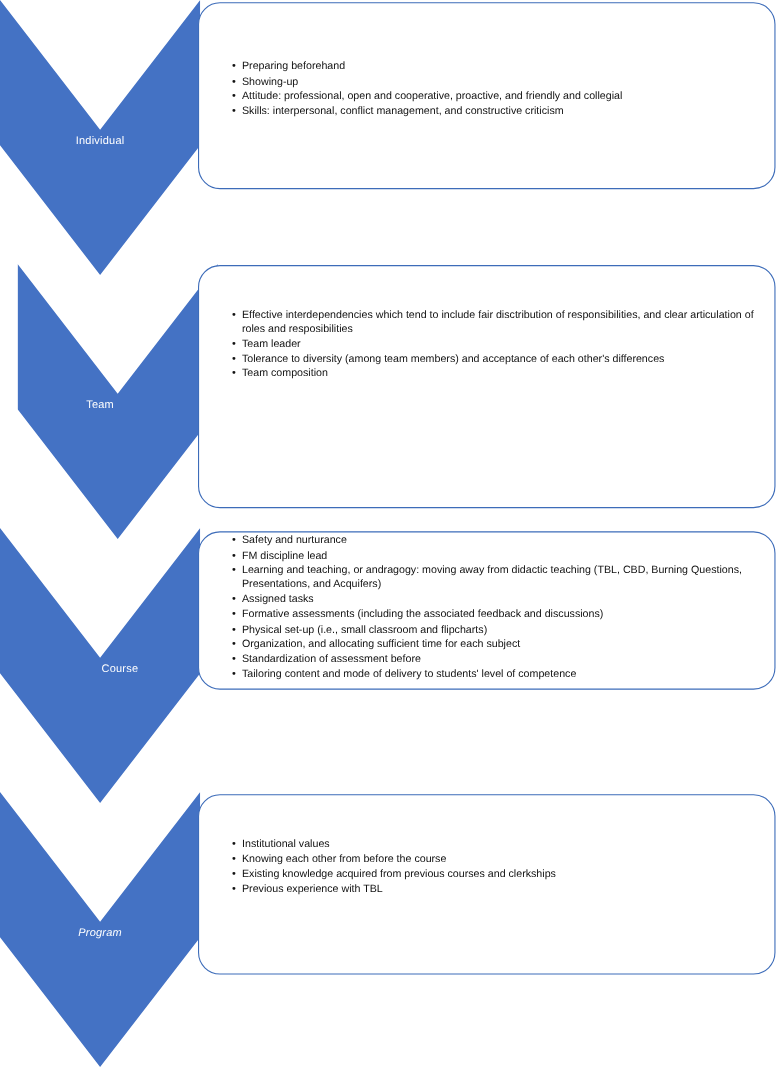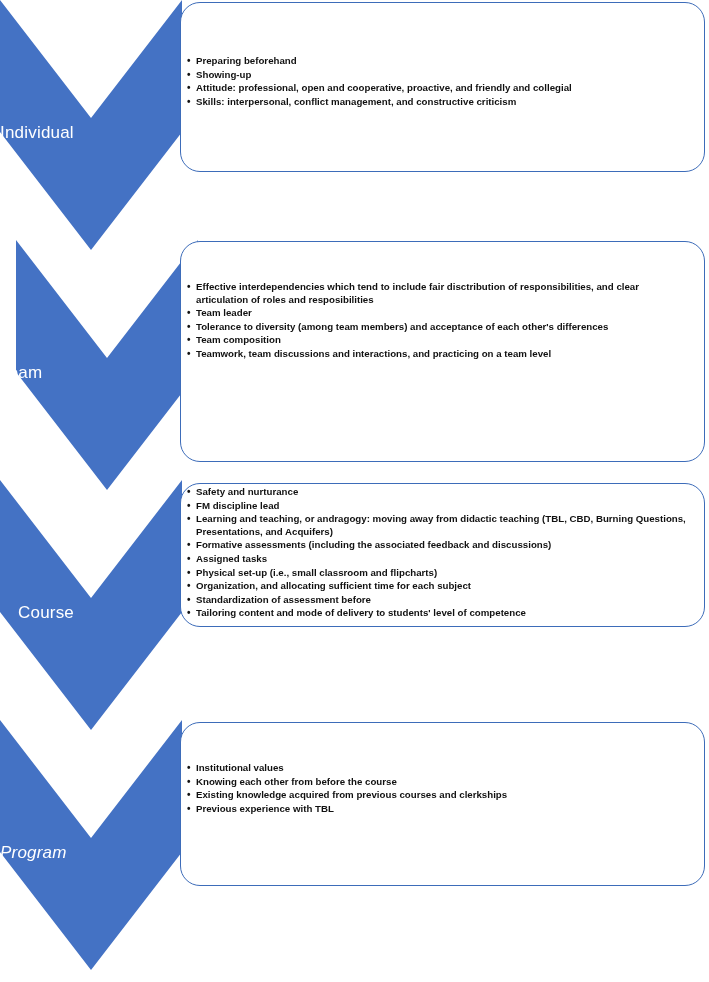--- a/index.html
+++ b/index.html
@@ -30,23 +30,23 @@
     position: absolute;
     left: 0;
   }
   .chevron-shape {
     display: block;
   }
   .chevron-label {
     position: absolute;
     left: 0;
     width: 182px;
-    text-align: left;
+    text-align: center;
     color: #ffffff;
-    font-size: 17px;
+    font-size: 10px;
     font-family: "Liberation Sans", sans-serif;
     letter-spacing: 0.2px;
     white-space: nowrap;
     pointer-events: none;
   }
   
   .content-box {
     position: absolute;
     box-sizing: border-box;
     background: #ffffff;
@@ -72,23 +72,22 @@
     content: "\2022";
     position: absolute;
     left: 0;
     top: 0;
     font-size: 10px;
     line-height: 12.6px;
     color: #111111;
   }
   .box-inner {
     position: absolute;
-    left: 6px;
+    left: 30px;
     right: 16px;
-    font-weight: bold;
   }
 </style>
 </head>
 <body>
 
 <div id="diagram">
 
   <div id="chevron-layer">
 
     <div class="chevron-group" style="top:0px;">
@@ -131,33 +130,32 @@
     </div>
   </div>
 
   <div class="content-box" style="left:180px; top:241px; width:525px; height:221px;">
     <div class="box-inner" style="top:39px;">
       <ul class="bullet-list">
         <li class="bullet-item">Effective interdependencies which tend to include fair disctribution of responsibilities, and clear articulation of roles and resposibilities</li>
         <li class="bullet-item">Team leader</li>
         <li class="bullet-item">Tolerance to diversity (among team members) and acceptance of each other's differences</li>
         <li class="bullet-item">Team composition</li>
-        <li class="bullet-item">Teamwork, team discussions and interactions, and practicing on a team level</li>
       </ul>
     </div>
   </div>
 
   <div class="content-box" style="left:180px; top:483px; width:525px; height:144px;">
     <div class="box-inner" style="top:2px;">
       <ul class="bullet-list">
         <li class="bullet-item">Safety and nurturance</li>
         <li class="bullet-item">FM discipline lead</li>
         <li class="bullet-item">Learning and teaching, or andragogy: moving away from didactic teaching (TBL, CBD, Burning Questions, Presentations, and Acquifers)</li>
+        <li class="bullet-item">Assigned tasks</li>
         <li class="bullet-item">Formative assessments (including the associated feedback and discussions)</li>
-        <li class="bullet-item">Assigned tasks</li>
         <li class="bullet-item">Physical set-up (i.e., small classroom and flipcharts)</li>
         <li class="bullet-item">Organization, and allocating sufficient time for each subject</li>
         <li class="bullet-item">Standardization of assessment before</li>
         <li class="bullet-item">Tailoring content and mode of delivery to students' level of competence</li>
       </ul>
     </div>
   </div>
 
   <div class="content-box" style="left:180px; top:722px; width:525px; height:164px;">
     <div class="box-inner" style="top:39px;">

